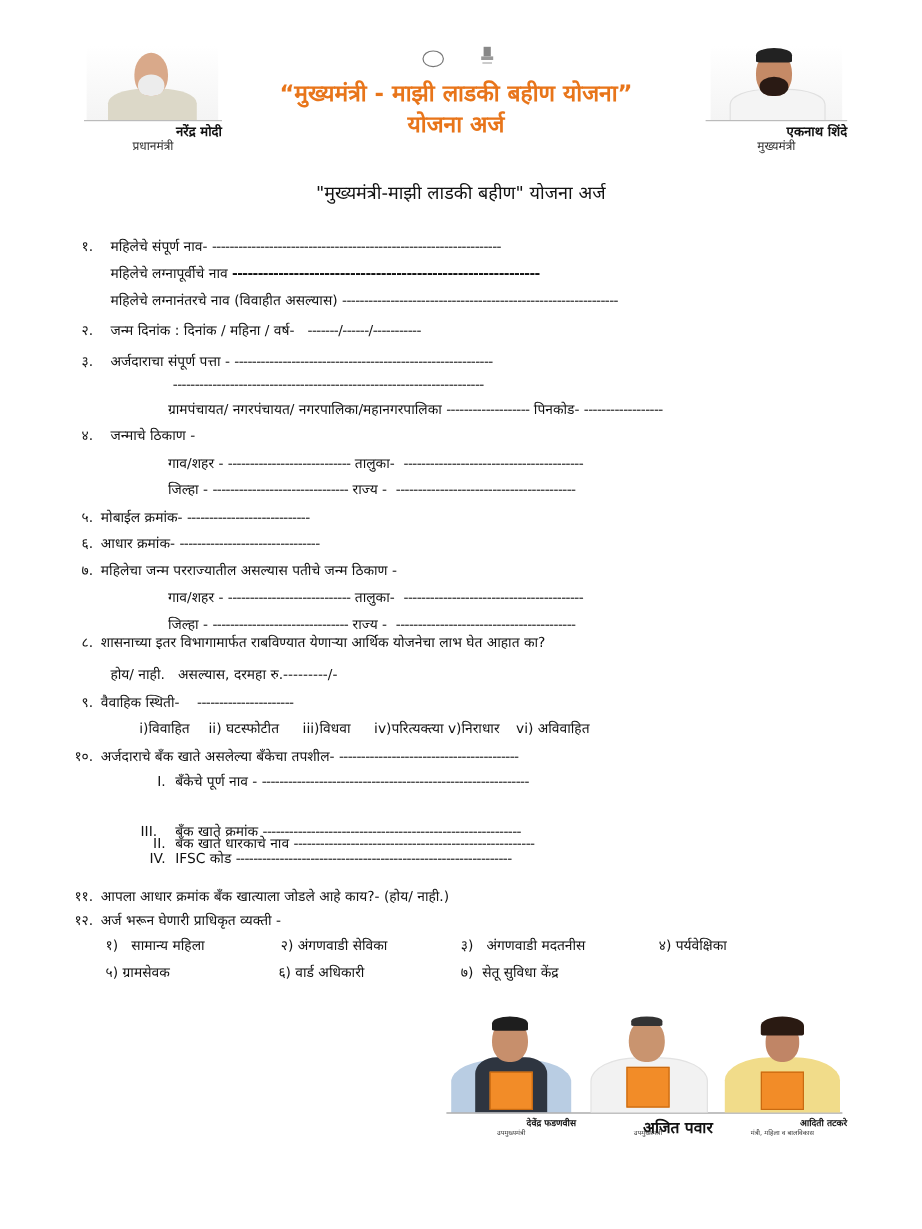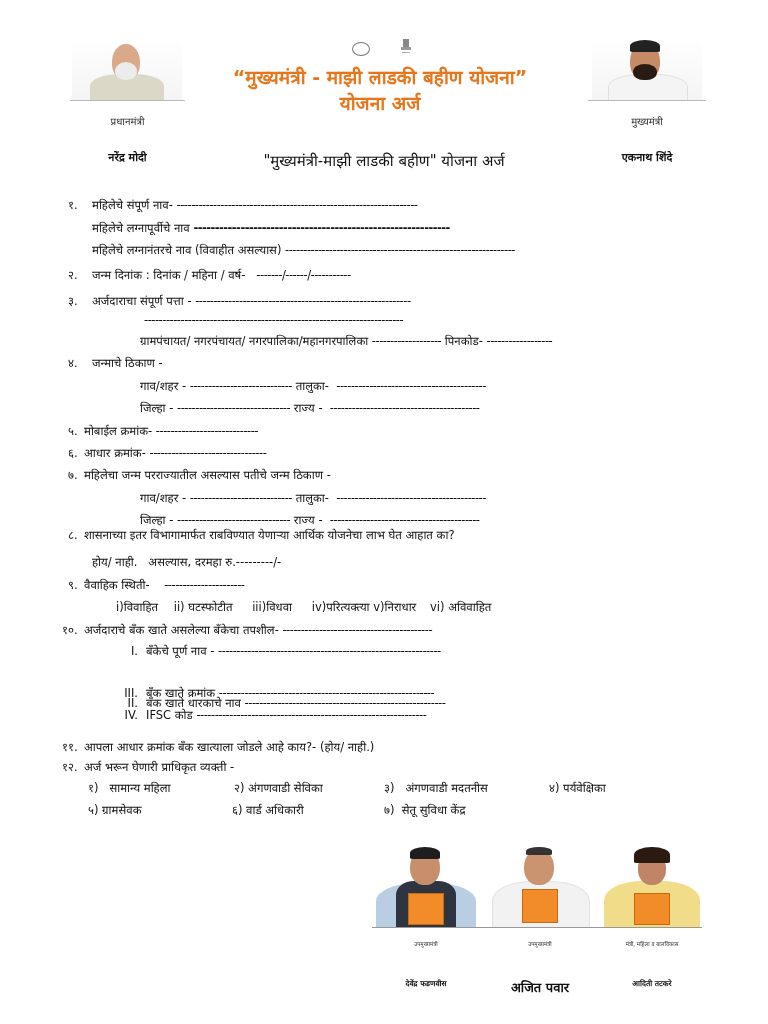--- a/index.html
+++ b/index.html
@@ -2,21 +2,21 @@
 <html><head>
 <meta charset="utf-8">
 <style>
   html,body{margin:0;padding:0;background:#fff;}
   body{width:768px;height:1024px;position:relative;overflow:hidden;font-family:"DejaVu Sans",sans-serif;color:#111;}
   .abs{position:absolute;}
   .portrait{position:absolute;overflow:hidden;}
   .portrait .bg{position:absolute;left:0;right:0;bottom:0;top:0;}
   .head{position:absolute;border-radius:50% 50% 45% 45%;}
   .body-shape{position:absolute;border-radius:40% 40% 0 0;}
-  .cap-name{position:absolute;font-weight:bold;font-size:12px;text-align:center;white-space:nowrap;margin-top:48px;}
+  .cap-name{position:absolute;font-weight:bold;font-size:12px;text-align:right;white-space:nowrap;}
   .cap-role{position:absolute;font-size:10px;text-align:center;white-space:nowrap;color:#333;}
   .title-orange{position:absolute;color:#E8751A;font-weight:bold;text-align:center;white-space:nowrap;}
   .line{position:absolute;font-size:11.5px;white-space:nowrap;line-height:14px;}
   .num{display:inline-block;}
   .dash{letter-spacing:-0.5px;}
   .emblem{position:absolute;}
   .hr{position:absolute;height:1px;background:#ccc;}
   .book{position:absolute;background:#F28C28;border:1px solid #c96a10;}
 </style>
 </head>
@@ -136,21 +136,21 @@
   <div class="line" style="left:62px;top:623px;">
     <span class="num" style="width:22px;">१०.</span><span>अर्जदाराचे बँक खाते असलेल्या बँकेचा तपशील- </span><span class="dash">-----------------------------------------</span>
   </div>
   <div class="line" style="left:110px;top:644px;">
     <span class="num" style="width:28px;text-align:right;padding-right:8px;">I.</span><span>बँकेचे पूर्ण नाव - </span><span class="dash">-------------------------------------------------------------</span>
   </div>
   <div class="line" style="left:110px;top:665px;margin-top:31px;">
     <span class="num" style="width:28px;text-align:right;padding-right:8px;">II.</span><span>बँक खाते धारकाचे नाव </span><span class="dash">-------------------------------------------------------</span>
   </div>
   <div class="line" style="left:110px;top:686px;">
-    <span class="num" style="width:28px;text-align:right;padding-right:8px;">III.</span><span>बँक खाते क्रमांक </span><span class="dash">-----------------------------------------------------------</span>
+    <span class="num" style="width:28px;text-align:center;padding-right:8px;">III.</span><span>बँक खाते क्रमांक </span><span class="dash">-----------------------------------------------------------</span>
   </div>
   <div class="line" style="left:110px;top:708px;">
     <span class="num" style="width:28px;text-align:right;padding-right:8px;">IV.</span><span>IFSC कोड </span><span class="dash">---------------------------------------------------------------</span>
   </div>
 
   <div class="line" style="left:62px;top:740px;">
     <span class="num" style="width:22px;">११.</span><span>आपला आधार क्रमांक बँक खात्याला जोडले आहे काय?- (होय/ नाही.)</span>
   </div>
 
   <div class="line" style="left:62px;top:760px;">

